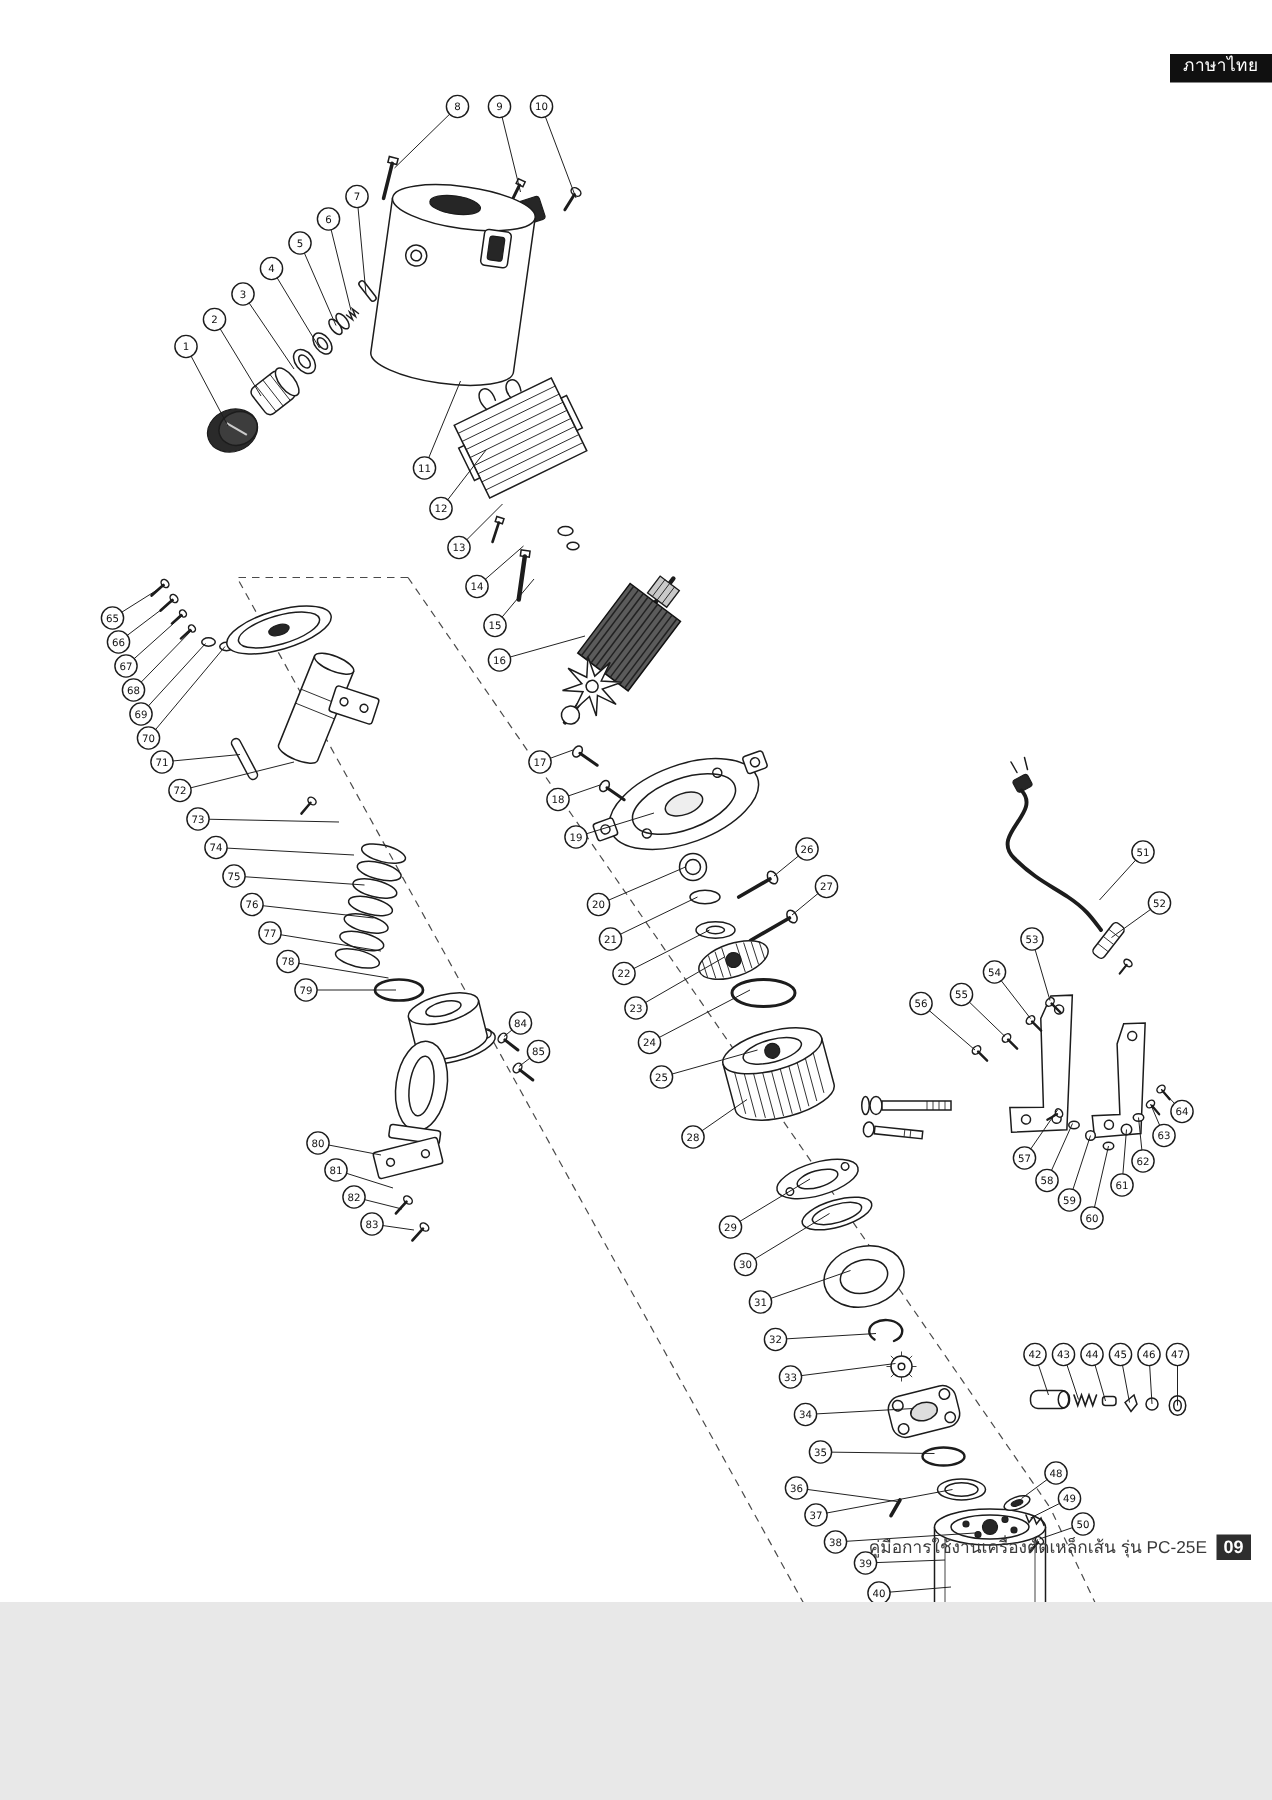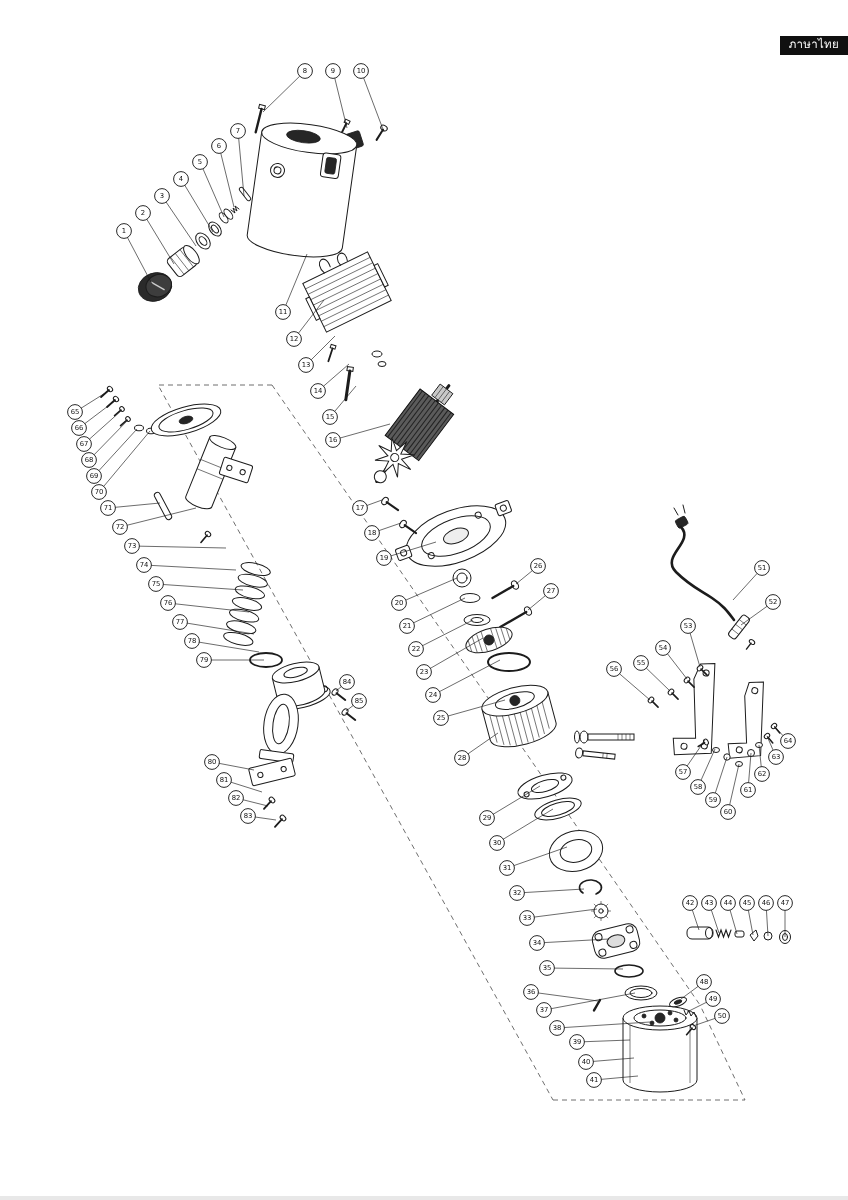--- a/index.html
+++ b/index.html
@@ -1,16 +1,16 @@
 <!DOCTYPE html>
 <html><head>
 <meta charset="utf-8">
 <style>
   html,body{margin:0;padding:0;background:#e8e8e8}
-  .page{position:relative;width:848px;height:1196px;background:#ffffff;margin:0 auto;
+  .page{position:relative;width:848px;height:1068px;background:#ffffff;margin:0 auto;
         font-family:"Liberation Sans",sans-serif;overflow:hidden}
   .lang-tab{position:absolute;top:36px;right:0;background:#101010;color:#fff;
             font-size:11.5px;line-height:1;padding:3px 9px 4px;letter-spacing:.3px}
   .footer{position:absolute;bottom:28px;right:14px;display:flex;align-items:center;gap:6px;
           font-size:11.5px;color:#3a3a3a}
   .page-num{background:#2e2e2e;color:#fff;font-size:12px;font-weight:bold;padding:1px 5px 2px}
   .diagram-wrap{position:absolute;inset:0}
   
   .ln{fill:none;stroke:#1c1c1c;stroke-width:1;stroke-linecap:round}
   .fw{fill:#ffffff;stroke:#1c1c1c;stroke-width:1}
@@ -715,14 +715,18 @@
           <line x1="347" y1="682" x2="336" y2="691" class="leader"></line>
           <circle cx="347" cy="682" r="7.4" class="balloon"></circle>
           <text x="347" y="684.4" class="balloon-num">84</text>
           <line x1="359" y1="701" x2="346" y2="711" class="leader"></line>
           <circle cx="359" cy="701" r="7.4" class="balloon"></circle>
           <text x="359" y="703.4" class="balloon-num">85</text>
         </g>
     </svg>
   </div>
 
+  <div class="footer">
+    <span>คู่มือการใช้งานเครื่องตัดเหล็กเส้น รุ่น PC-25E</span>
+    <span class="page-num">09</span>
+  </div>
 
 </div>
 
 </body></html>

